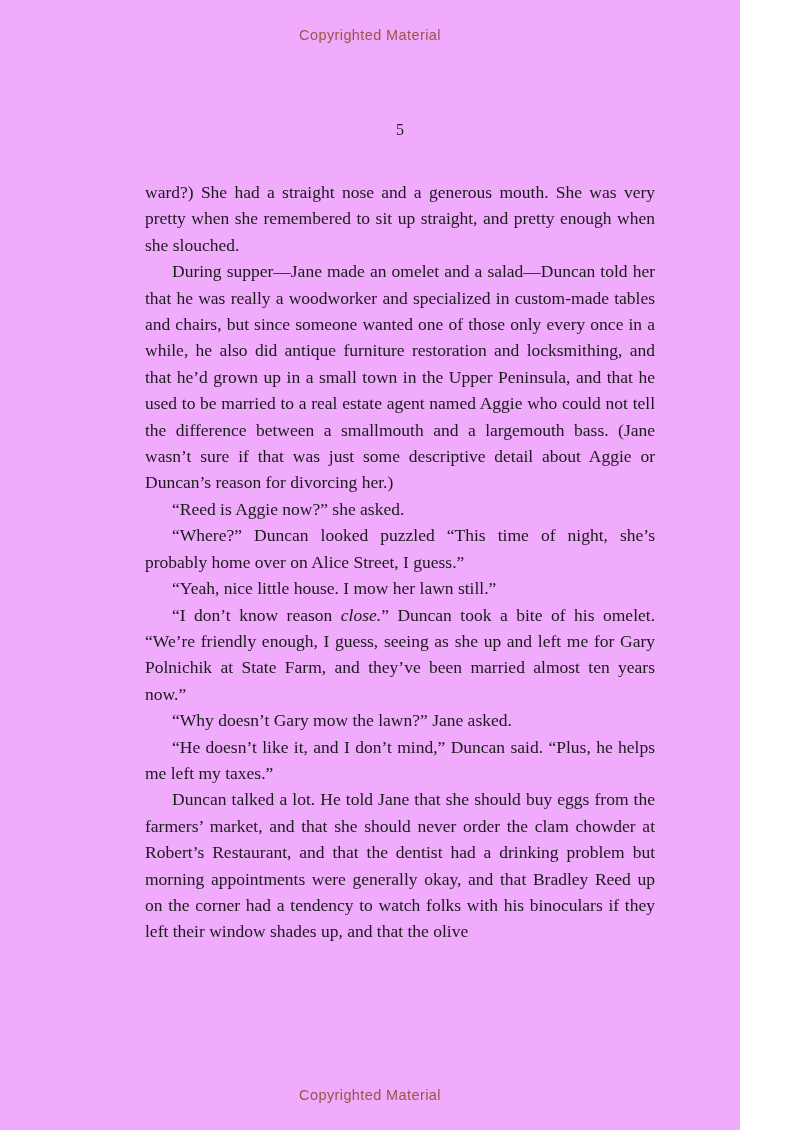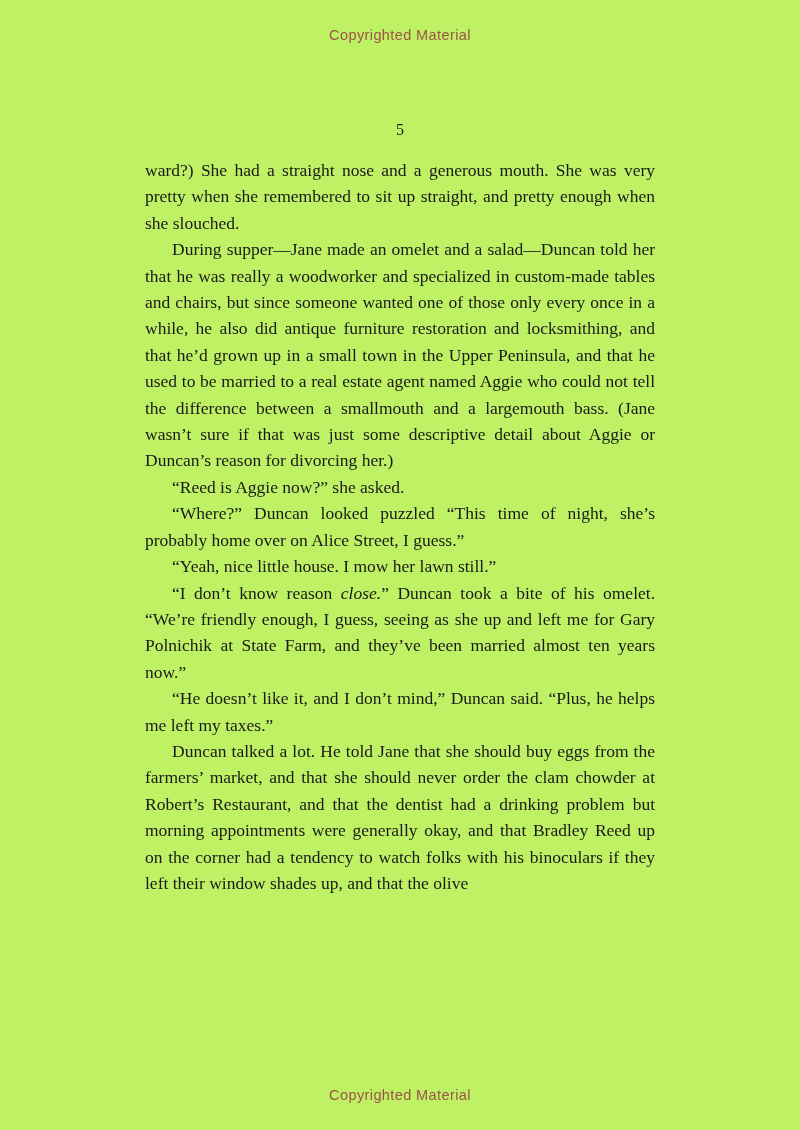--- a/index.html
+++ b/index.html
@@ -2,23 +2,23 @@
 <html><head>
   <meta charset="utf-8">
   <style>
     html, body {
       margin: 0;
       padding: 0;
       background: #ffffff;
     }
     .book-page {
       position: relative;
-      width: 800px;
+      width: 740px;
       height: 1130px;
-      background: #bef264;
+      background: #f0abfc;
       overflow: hidden;
       font-family: "Liberation Serif", serif;
     }
     .copyright-notice {
       position: absolute;
       left: 0;
       width: 100%;
       text-align: center;
       font-family: "Liberation Sans", sans-serif;
       font-size: 14.5px;
@@ -31,21 +31,21 @@
       position: absolute;
       top: 121px;
       left: 145px;
       width: 510px;
       text-align: center;
       font-size: 16px;
       color: #1c1c1c;
     }
     .body-text {
       position: absolute;
-      top: 157px;
+      top: 179px;
       left: 145px;
       width: 510px;
       color: #1a1a1a;
       font-size: 17.5px;
       line-height: 26.4px;
       text-align: justify;
     }
     .para { margin: 0; padding: 0; }
     .para.indent { text-indent: 27px; font-family: Liberation Serif, serif; }
     .italic { font-style: italic; margin-top: 39px; }
@@ -58,18 +58,19 @@
 
   <div class="page-number">5</div>
 
   <div class="body-text">
       <p class="para"><span class="">ward?) She had a straight nose and a generous mouth. She was very pretty when she remembered to sit up straight, and pretty enough when she slouched.</span></p>
       <p class="para indent"><span class="">During supper—Jane made an omelet and a salad—Duncan told her that he was really a woodworker and specialized in custom-made tables and chairs, but since someone wanted one of those only every once in a while, he also did antique furniture restoration and locksmithing, and that he’d grown up in a small town in the Upper Peninsula, and that he used to be married to a real estate agent named Aggie who could not tell the difference between a smallmouth and a largemouth bass. (Jane wasn’t sure if that was just some descriptive detail about Aggie or Duncan’s reason for divorcing her.)</span></p>
       <p class="para indent"><span class="">“Reed is Aggie now?” she asked.</span></p>
       <p class="para indent"><span class="">“Where?” Duncan looked puzzled “This time of night, she’s probably home over on Alice Street, I guess.”</span></p>
       <p class="para indent"><span class="">“Yeah, nice little house. I mow her lawn still.”</span></p>
       <p class="para indent"><span class="">“I don’t know reason </span><span class="italic">close.</span><span class="">” Duncan took a bite of his omelet. “We’re friendly enough, I guess, seeing as she up and left me for Gary Polnichik at State Farm, and they’ve been married almost ten years now.”</span></p>
+      <p class="para indent"><span class="">“Why doesn’t Gary mow the lawn?” Jane asked.</span></p>
       <p class="para indent"><span class="">“He doesn’t like it, and I don’t mind,” Duncan said. “Plus, he helps me left my taxes.”</span></p>
       <p class="para indent"><span class="">Duncan talked a lot. He told Jane that she should buy eggs from the farmers’ market, and that she should never order the clam chowder at Robert’s Restaurant, and that the dentist had a drinking problem but morning appointments were generally okay, and that Bradley Reed up on the corner had a tendency to watch folks with his binoculars if they left their window shades up, and that the olive</span></p>
     </div>
 
   <div class="copyright-notice bottom">Copyrighted Material</div>
 </div>
 
 </body></html>

